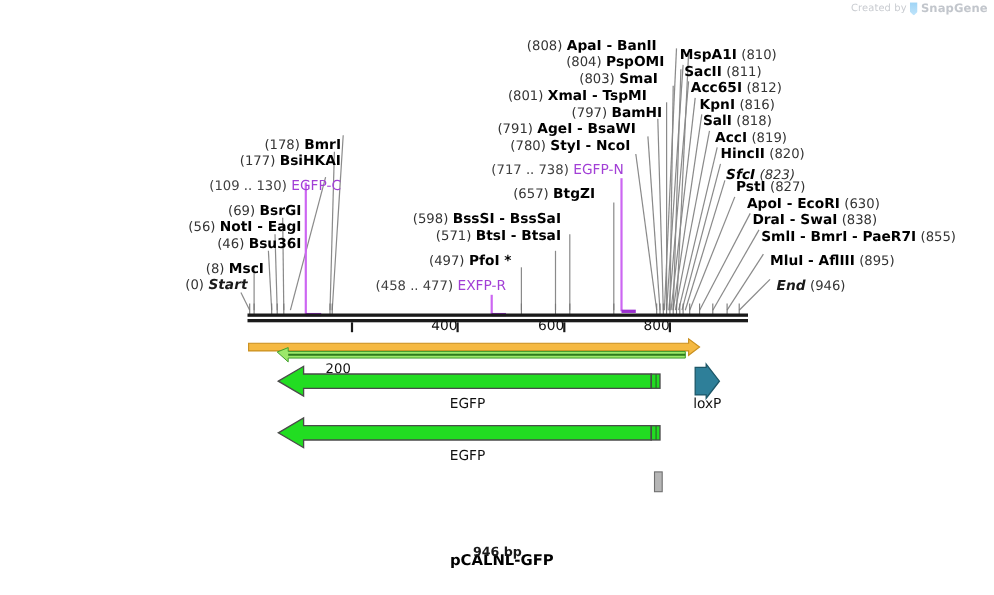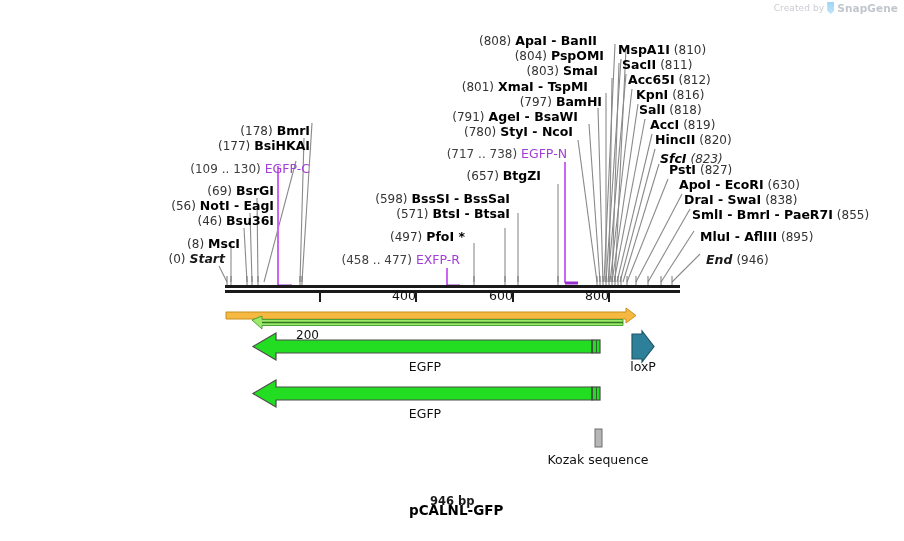--- a/index.html
+++ b/index.html
@@ -347,18 +347,17 @@
     <span class="pos">(895)</span>
   </div>
   <div class="lbl" style="left:706px;top:253px;">
     <span class="endword">End</span>
     <span class="pos">(946)</span>
   </div>
 
   <div class="ftlabel center" style="left:355px;top:359px;width:140px;">EGFP</div>
   <div class="ftlabel center" style="left:355px;top:406px;width:140px;">EGFP</div>
   <div class="ftlabel center" style="left:613px;top:359px;width:60px;">loxP</div>
-  <div class="ftlabel center" style="left:528px;top:452px;width:140px;">Kozak sequence</div>
 
   <div class="title" style="left:380px;top:502px;margin-left:29px;">pCALNL-GFP</div>
   <div class="subtitle" style="left:430px;top:494px;font-weight:bold;">946 bp</div>
 
 </div>
 
 </body></html>

